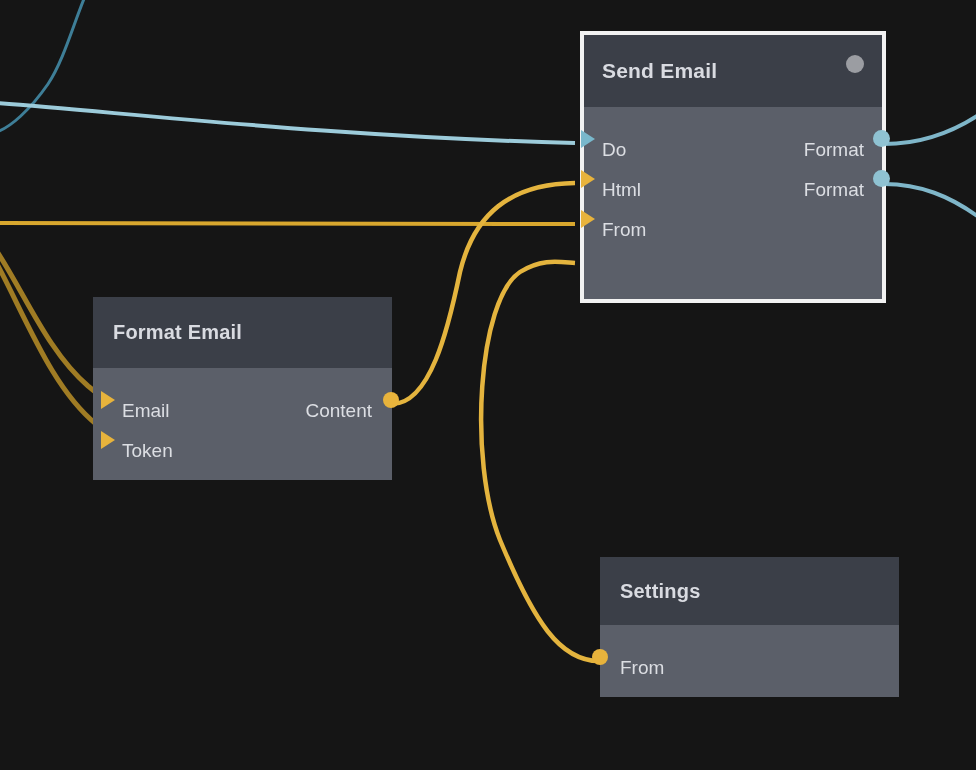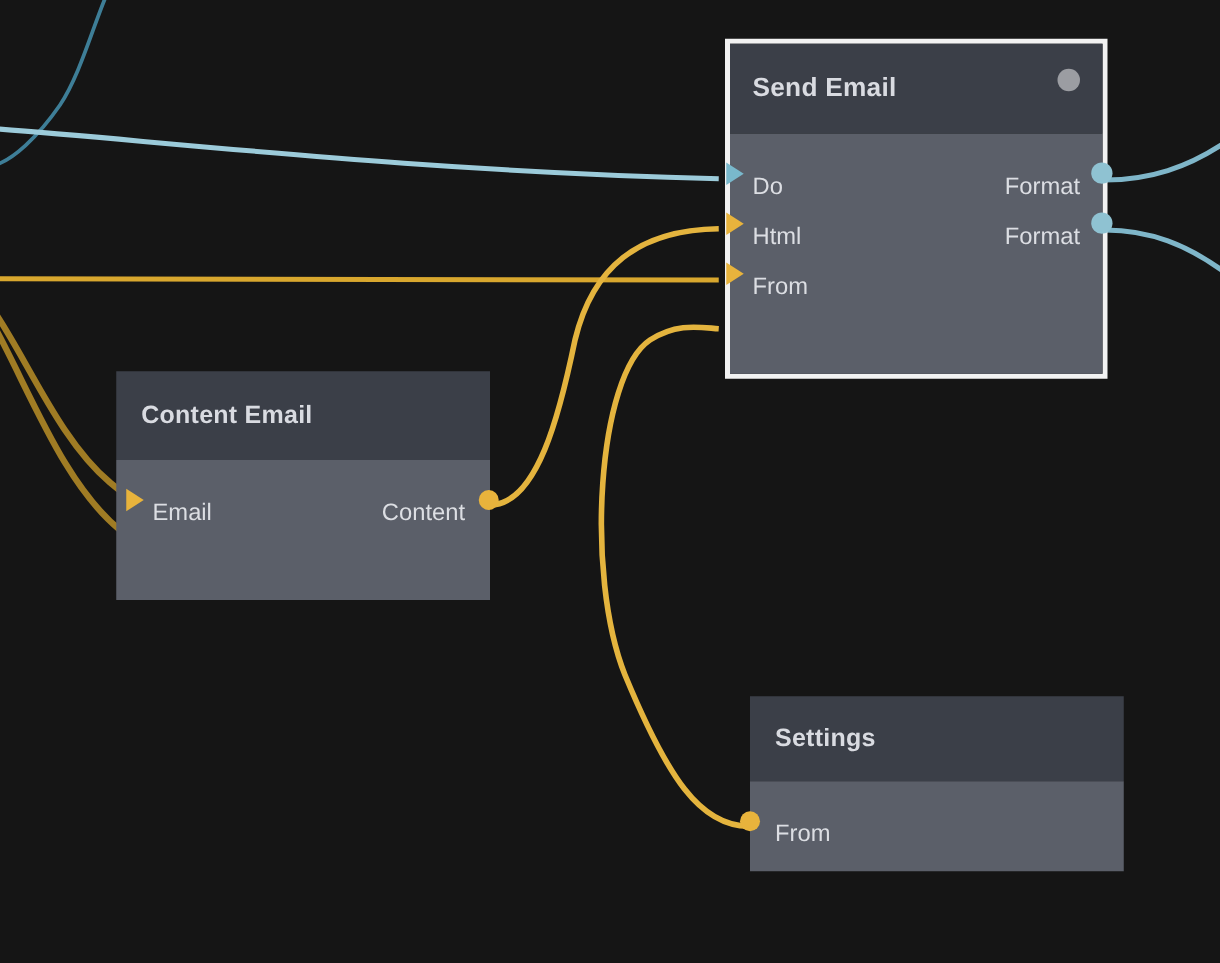--- a/index.html
+++ b/index.html
@@ -138,31 +138,35 @@
           <span class="lbl">From</span>
         </div>
 
       </div>
     </div>
   </div>
 
   <div class="node" id="node-format-email">
     <div class="frame">
       <div class="header">
-        <span class="title">Content Email</span>
+        <span class="title">Format Email</span>
       </div>
       <div class="body">
 
         <div class="row">
           <span class="pin pin-arrow" style="left:-21px;top:11px;"></span>
           <span class="lbl">Email</span>
           <span class="lbl" style="margin-left:auto;">Content</span>
           <span class="pin pin-dot" style="right:-27px;top:12px;"></span>
         </div>
 
+        <div class="row">
+          <span class="pin pin-arrow" style="left:-21px;top:11px;"></span>
+          <span class="lbl">Token</span>
+        </div>
 
       </div>
     </div>
   </div>
 
   <div class="node" id="node-settings">
     <div class="frame">
       <div class="header">
         <span class="title">Settings</span>
       </div>

